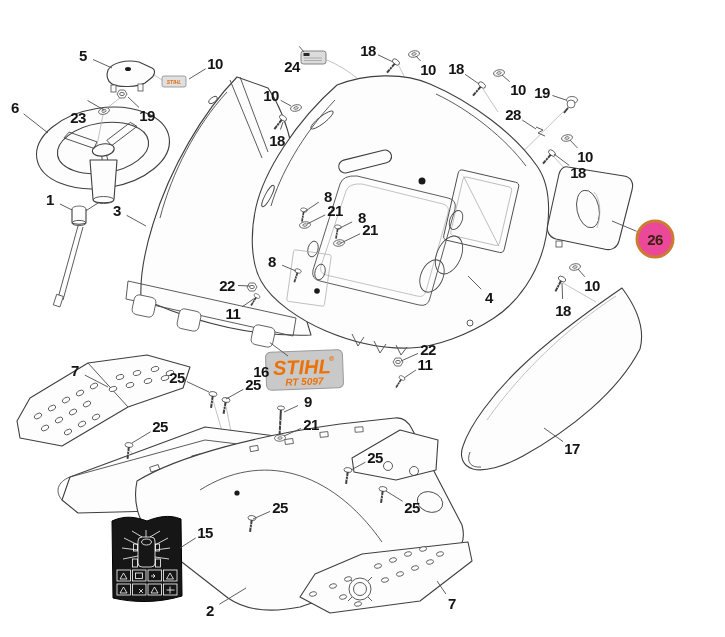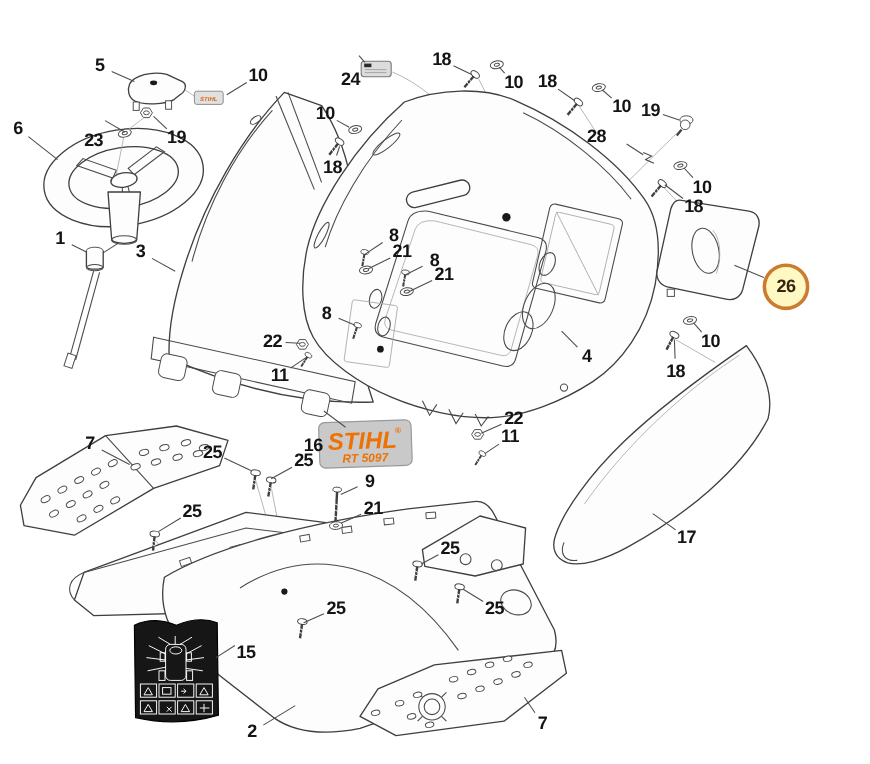--- a/index.html
+++ b/index.html
@@ -9,21 +9,21 @@
   }
   .stage svg{position:absolute;left:0;top:0;}
   #callout-layer{position:absolute;left:0;top:0;width:100%;height:100%;pointer-events:none;}
   .callout{
     position:absolute;transform:translate(-50%,-50%);
     font-family:"Liberation Sans",sans-serif;font-weight:700;font-size:15px;
     color:#141414;white-space:nowrap;letter-spacing:-0.5px;
   }
   .callout.circled{
     width:33px;height:33px;border-radius:50%;
-    background:#fef9c3;border:3px solid #cc7c31;color:#3a2310;
+    background:#ec4899;border:3px solid #cc7c31;color:#3a2310;
     display:flex;align-items:center;justify-content:center;font-size:15px;
   }
   .part{fill:#fdfdfd;stroke:#3f3f3f;stroke-width:1.1;stroke-linejoin:round;}
   .detail{fill:none;stroke:#4a4a4a;stroke-width:0.9;}
   .faint{fill:none;stroke:#a9a9a9;stroke-width:0.7;}
   .hole{fill:#ffffff;stroke:#4a4a4a;stroke-width:0.8;}
   .wlabel{fill:none;stroke:#ffffff;stroke-width:0.8;}
 </style>
 </head>
 <body>
@@ -402,21 +402,21 @@
       <div class="callout" style="left: 271px; top: 95px;">10</div>
       <div class="callout" style="left: 428px; top: 69px;">10</div>
       <div class="callout" style="left: 518px; top: 89px;">10</div>
       <div class="callout" style="left: 585px; top: 156px;">10</div>
       <div class="callout" style="left: 592px; top: 285px;">10</div>
       <div class="callout" style="left: 233px; top: 313px;">11</div>
       <div class="callout" style="left: 425px; top: 364px;">11</div>
       <div class="callout" style="left: 272px; top: 261px;">8</div>
       <div class="callout" style="left: 75px; top: 370px;">7</div>
       <div class="callout" style="left: 215px; top: 63px;">10</div>
-      <div class="callout" style="left: 205px; top: 532px; margin-top: 12px;">15</div>
+      <div class="callout" style="left: 205px; top: 532px;">15</div>
       <div class="callout" style="left: 261px; top: 336px; margin-top: 35px;">16</div>
       <div class="callout" style="left: 572px; top: 448px;">17</div>
       <div class="callout" style="left: 277px; top: 140px;">18</div>
       <div class="callout" style="left: 368px; top: 50px;">18</div>
       <div class="callout" style="left: 456px; top: 68px;">18</div>
       <div class="callout" style="left: 578px; top: 172px;">18</div>
       <div class="callout" style="left: 563px; top: 310px;">18</div>
       <div class="callout" style="left: 147px; top: 115px;">19</div>
       <div class="callout" style="left: 335px; top: 210px;">21</div>
       <div class="callout" style="left: 370px; top: 229px;">21</div>
@@ -426,15 +426,15 @@
       <div class="callout" style="left: 78px; top: 95px; margin-top: 22px;">23</div>
       <div class="callout" style="left: 292px; top: 38px; margin-top: 28px;">24</div>
       <div class="callout" style="left: 177px; top: 377px;">25</div>
       <div class="callout" style="left: 253px; top: 384px;">25</div>
       <div class="callout" style="left: 160px; top: 426px;">25</div>
       <div class="callout" style="left: 280px; top: 507px;">25</div>
       <div class="callout" style="left: 375px; top: 457px;">25</div>
       <div class="callout" style="left: 412px; top: 507px;">25</div>
       <div class="callout circled" style="left: 655px; top: 239px;">26</div>
       <div class="callout" style="left: 542px; top: 92px;">19</div>
-      <div class="callout" style="left: 497px; top: 114px; text-align: center;">28</div>
+      <div class="callout" style="left: 513px; top: 114px; text-align: center;">28</div>
     </div>
 </div>
 
 </body></html>

